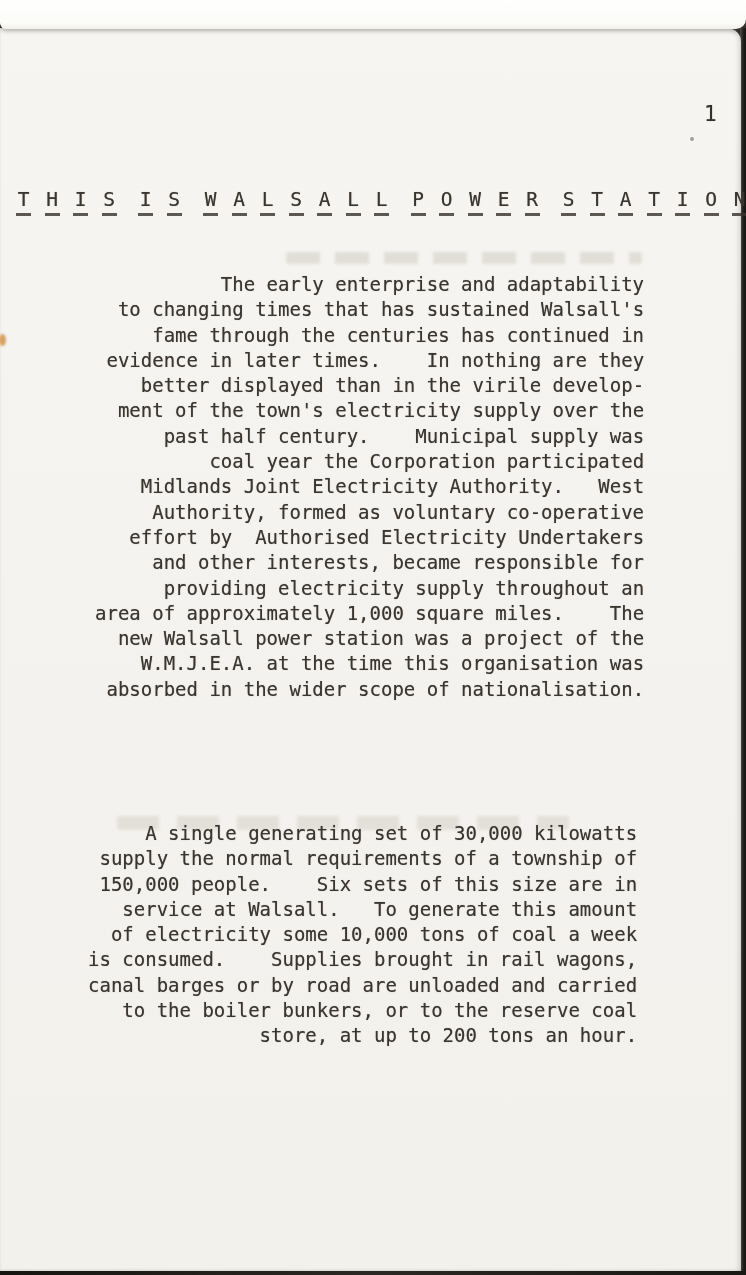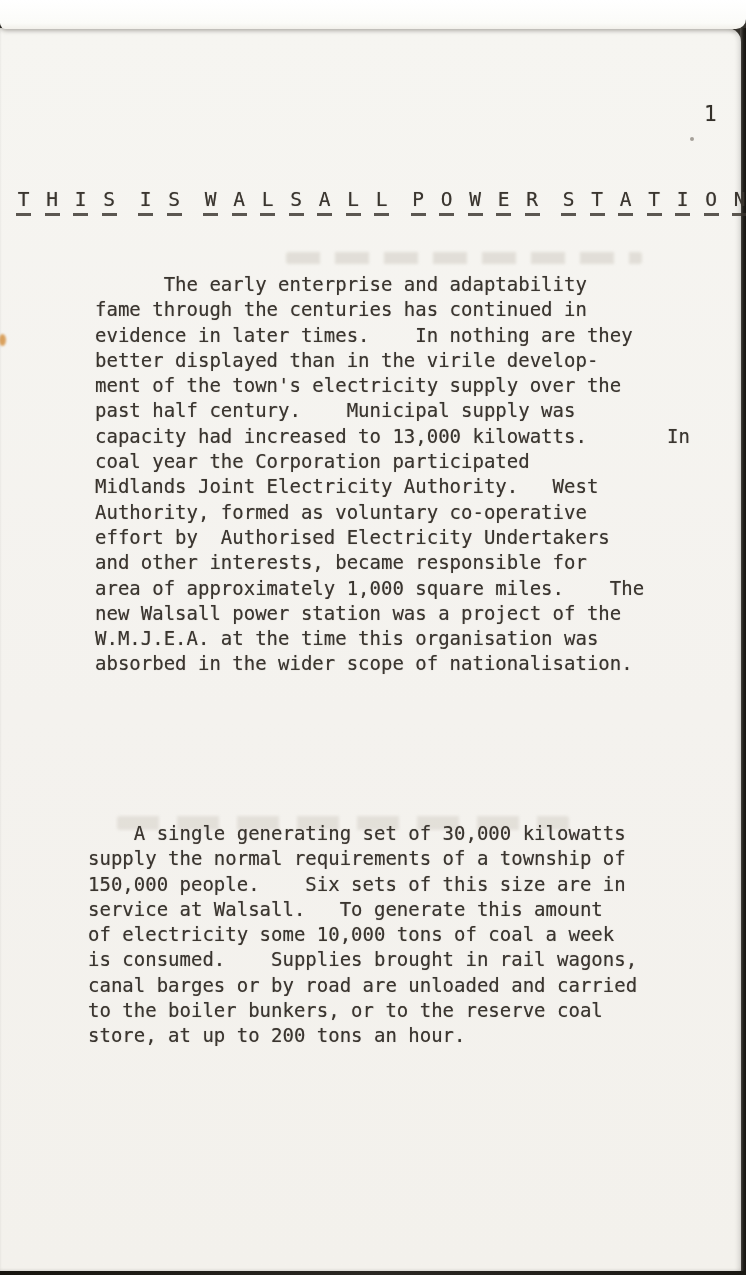--- a/index.html
+++ b/index.html
@@ -68,21 +68,21 @@
     border-bottom: 3px solid rgba(57,52,45,0.82);
   }
 
   .para {
     position: absolute;
     font-size: 19px;
     line-height: 25.3px;
     color: #3a352f;
     text-shadow: 0 0 0.8px rgba(58,53,47,0.55);
   }
-  .para .tline { white-space: pre; height: 25.3px; }
+  .para .tline { white-space: pre; height: 25.3px; text-align: right; }
   .para-1 { left: 95px; top: 244px; }  
   .para-2 { left: 88px; top: 793px; }
 
   
   .ghost {
     position: absolute;
     filter: blur(1.6px);
     opacity: 0.5;
     border-radius: 3px;
     pointer-events: none;
@@ -146,31 +146,32 @@
   <div class="page">
 
     <div class="page-number">1</div>
 
     <div class="title"><span class="word"><span class="letter">T</span><span class="letter">H</span><span class="letter">I</span><span class="letter">S</span></span><span class="word"><span class="letter">I</span><span class="letter">S</span></span><span class="word"><span class="letter">W</span><span class="letter">A</span><span class="letter">L</span><span class="letter">S</span><span class="letter">A</span><span class="letter">L</span><span class="letter">L</span></span><span class="word"><span class="letter">P</span><span class="letter">O</span><span class="letter">W</span><span class="letter">E</span><span class="letter">R</span></span><span class="word"><span class="letter">S</span><span class="letter">T</span><span class="letter">A</span><span class="letter">T</span><span class="letter">I</span><span class="letter">O</span><span class="letter">N</span></span></div>
 
     <div class="ghost ghost-1"></div>
 
     <div class="para para-1">
         <div class="tline">      The early enterprise and adaptability</div>
+        <div class="tline">to changing times that has sustained Walsall's</div>
         <div class="tline">fame through the centuries has continued in</div>
         <div class="tline">evidence in later times.    In nothing are they</div>
         <div class="tline">better displayed than in the virile develop-</div>
         <div class="tline">ment of the town's electricity supply over the</div>
         <div class="tline">past half century.    Municipal supply was</div>
-        <div class="tline">capacity had increased to 13,000 kilowatts.       In</div>
         <div class="tline">coal year the Corporation participated</div>
         <div class="tline">Midlands Joint Electricity Authority.   West</div>
         <div class="tline">Authority, formed as voluntary co-operative</div>
         <div class="tline">effort by  Authorised Electricity Undertakers</div>
         <div class="tline">and other interests, became responsible for</div>
+        <div class="tline">providing electricity supply throughout an</div>
         <div class="tline">area of approximately 1,000 square miles.    The</div>
         <div class="tline">new Walsall power station was a project of the</div>
         <div class="tline">W.M.J.E.A. at the time this organisation was</div>
         <div class="tline">absorbed in the wider scope of nationalisation.</div>
       </div>
 
     <div class="ghost ghost-2"></div>
 
     <div class="para para-2">
         <div class="tline">    A single generating set of 30,000 kilowatts</div>

